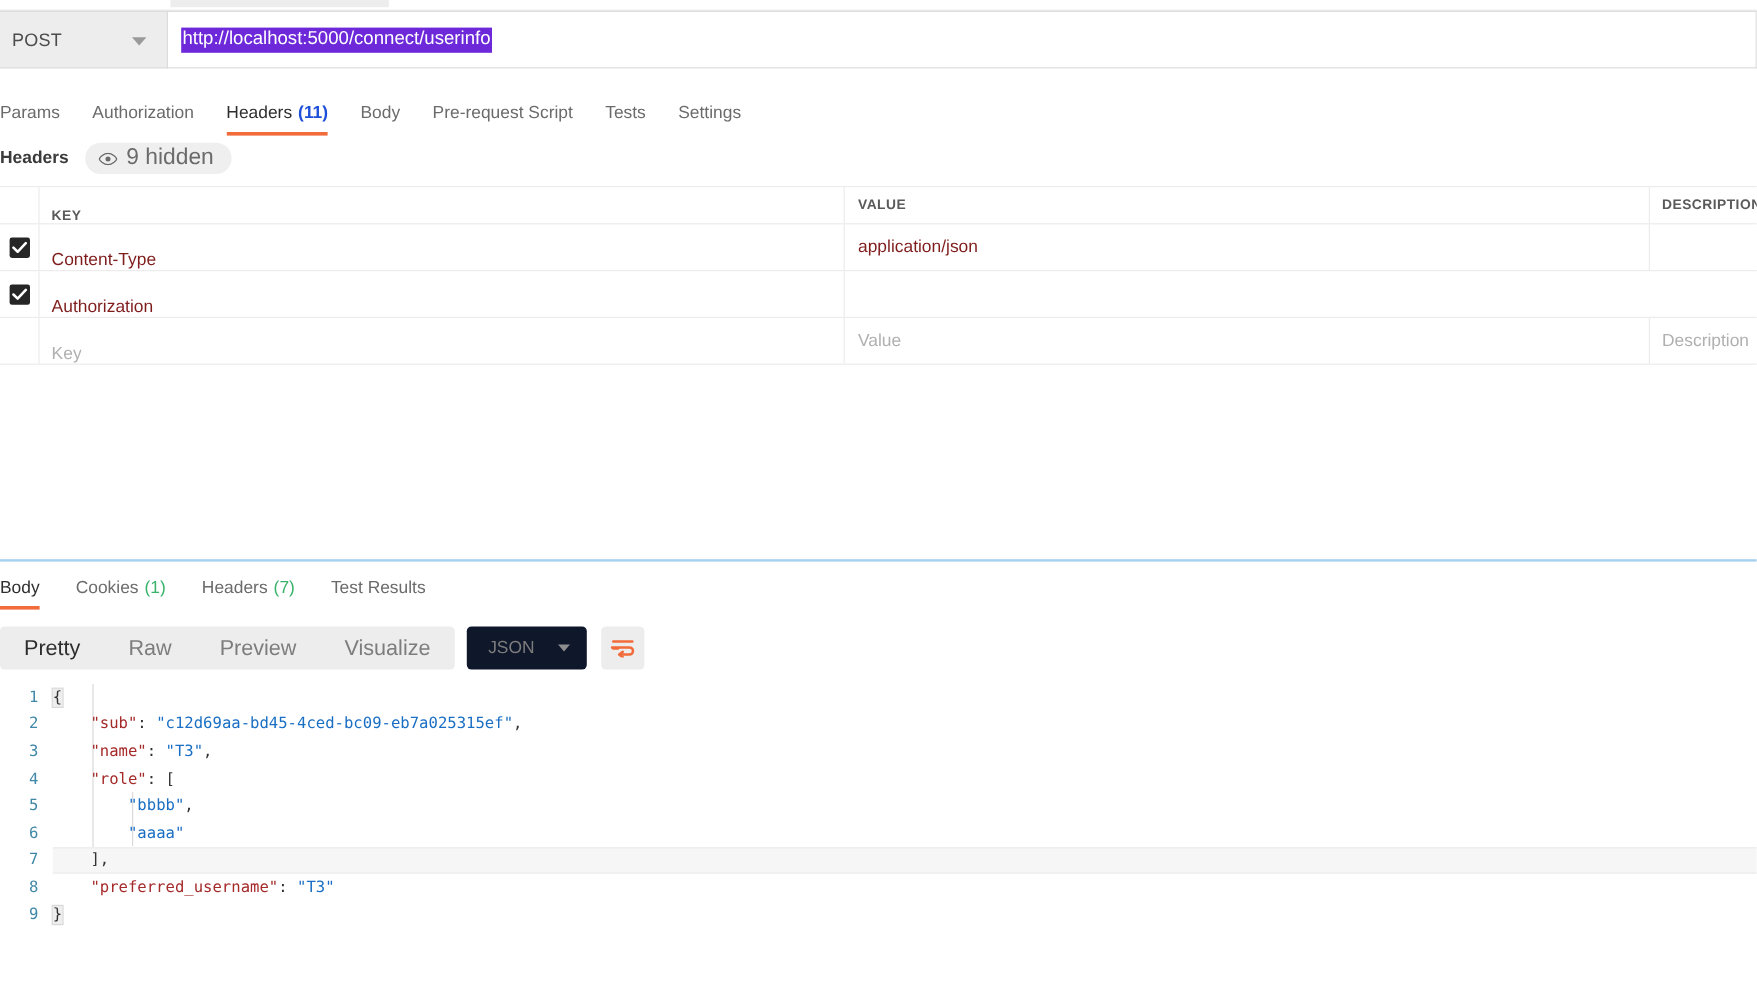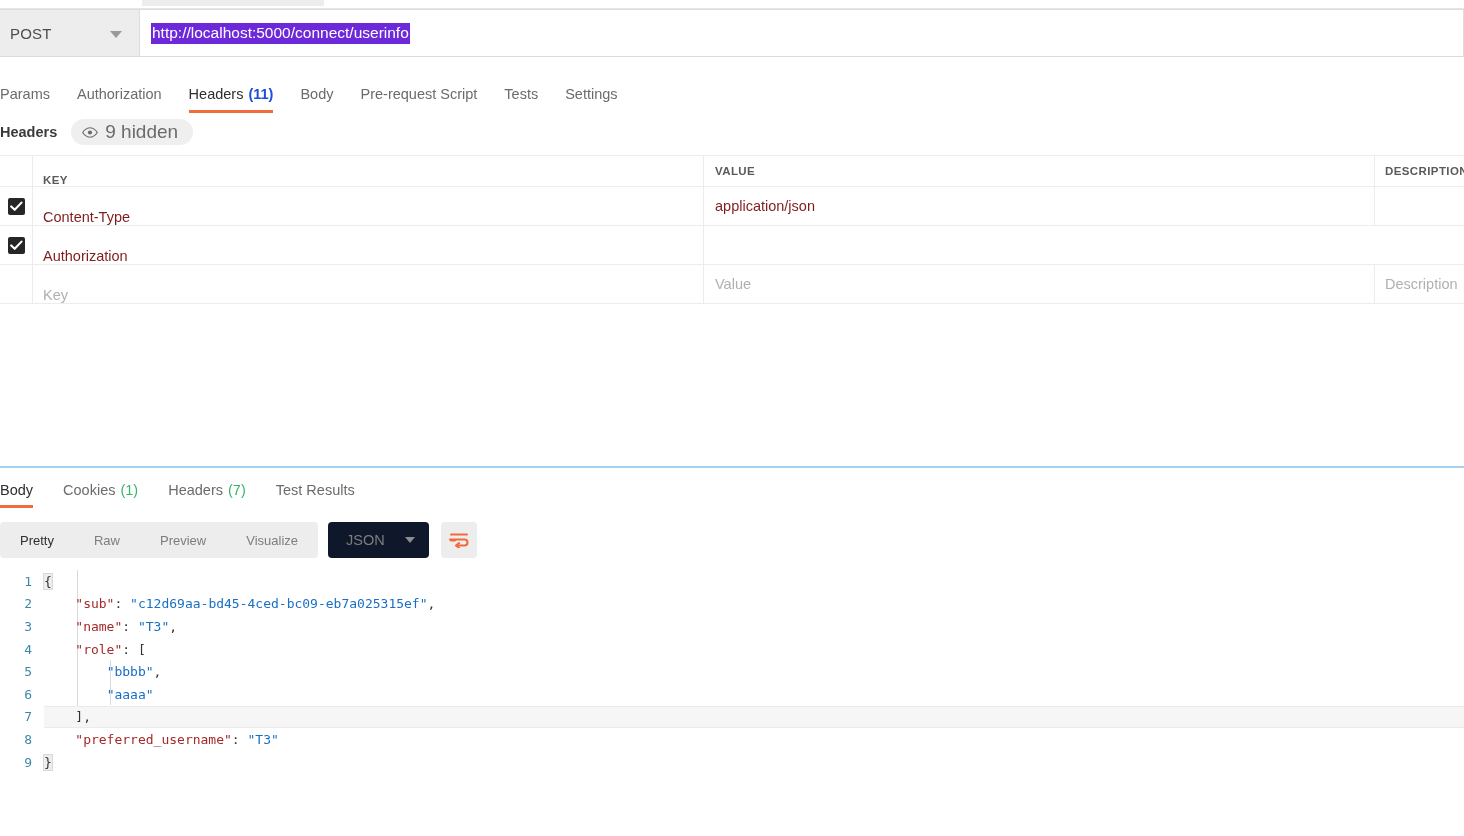--- a/index.html
+++ b/index.html
@@ -278,21 +278,21 @@
     background: #ededed;
     border-radius: 4px;
     display: flex;
     align-items: center;
   }
   .fmt-item {
     height: 36px;
     display: flex;
     align-items: center;
     padding: 0 20px;
-    font-size: 13px;
+    font-size: 18px;
     color: #7d7d7d;
     cursor: pointer;
     white-space: nowrap;
   }
   .fmt-item.active { color: #2e2e2e; }
   .sel-group {
     margin-left: 10px;
     height: 36px;
     background: #0f172a;
     border-radius: 4px;

